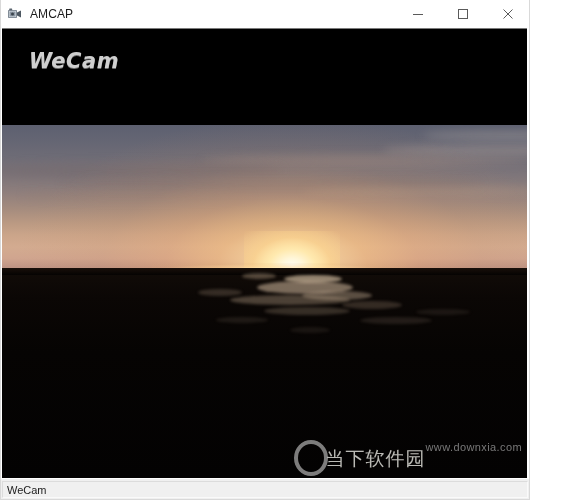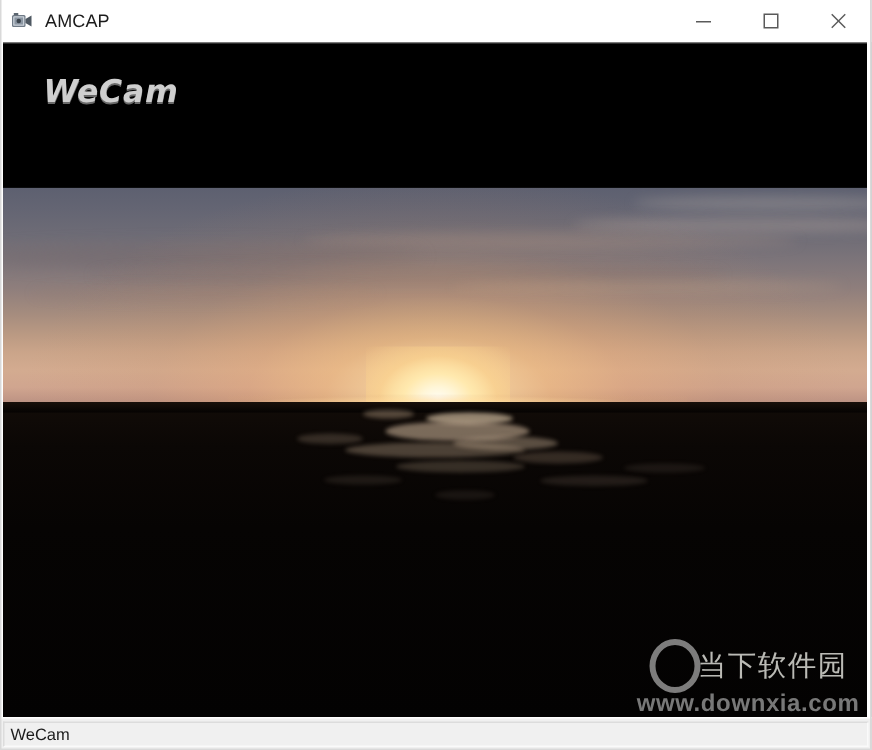--- a/index.html
+++ b/index.html
@@ -9,21 +9,21 @@
   }
   body {
     width: 581px;
     height: 500px;
     overflow: hidden;
     font-family: "Liberation Sans", sans-serif;
   }
 
   #app-window {
     position: relative;
-    width: 581px;
+    width: 530px;
     height: 500px;
     background: #ffffff;
     box-sizing: border-box;
     display: flex;
     flex-direction: column;
   }
 
   
   #title-bar {
     position: relative;
@@ -282,22 +282,22 @@
   .w11{ left: 240px; top: 148px; width: 34px;  height: 6px;  background: rgba(198,172,142,0.38); }
   .w12{ left: 414px; top: 184px; width: 54px;  height: 6px;  background: rgba(118,102,88,0.18); }
 
   
   #watermark {
     position: absolute;
     right: 4px;
     bottom: 2px;
     z-index: 9;
     display: flex;
-    flex-direction: column;
-    align-items: center;
+    flex-direction: row;
+    align-items: flex-start;
     pointer-events: none;
     user-select: none;
   }
   #watermark-row {
     display: flex;
     align-items: center;
     gap: 2px;
   }
   #watermark-ring {
     width: 34px;
@@ -311,28 +311,27 @@
   #watermark-cn {
     font-family: "DejaVu Sans", sans-serif;
     font-size: 19px;
     line-height: 20px;
     color: rgba(232,232,226,0.80);
     letter-spacing: 1px;
     white-space: nowrap;
   }
   #watermark-url {
     font-family: "Liberation Sans", sans-serif;
-    font-size: 16px;
+    font-size: 11px;
     line-height: 13px;
     color: rgba(130,130,130,0.92);
     letter-spacing: 0.4px;
     margin-top: 1px;
     margin-right: 1px;
     white-space: nowrap;
-    font-weight: bold;
   }
 
   
   #status-bar {
     height: 21px;
     min-height: 21px;
     background: #f0f0f0;
     border-top: 1px solid #ffffff;
     display: flex;
     align-items: center;

